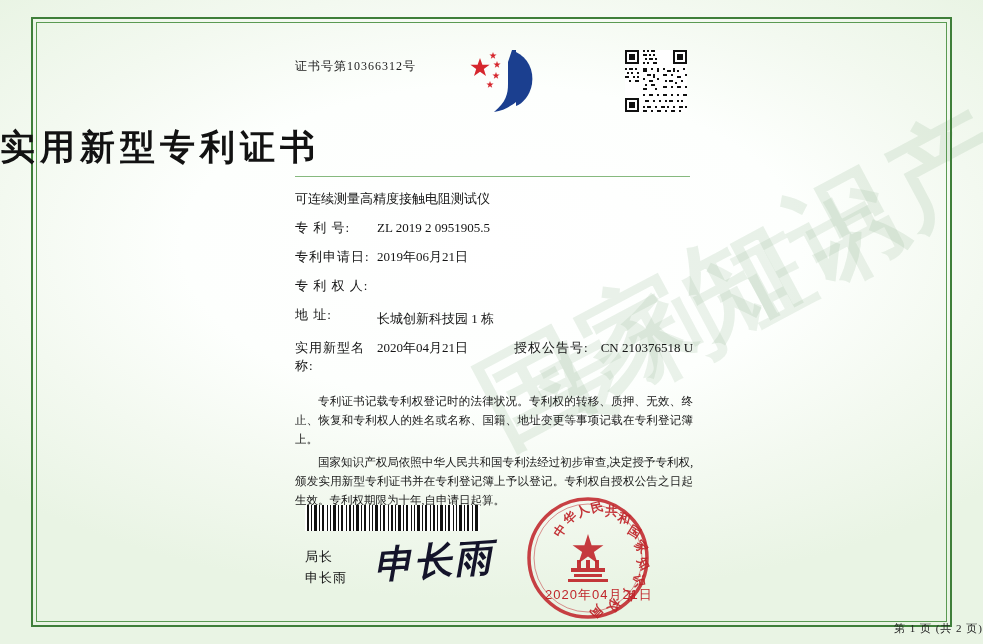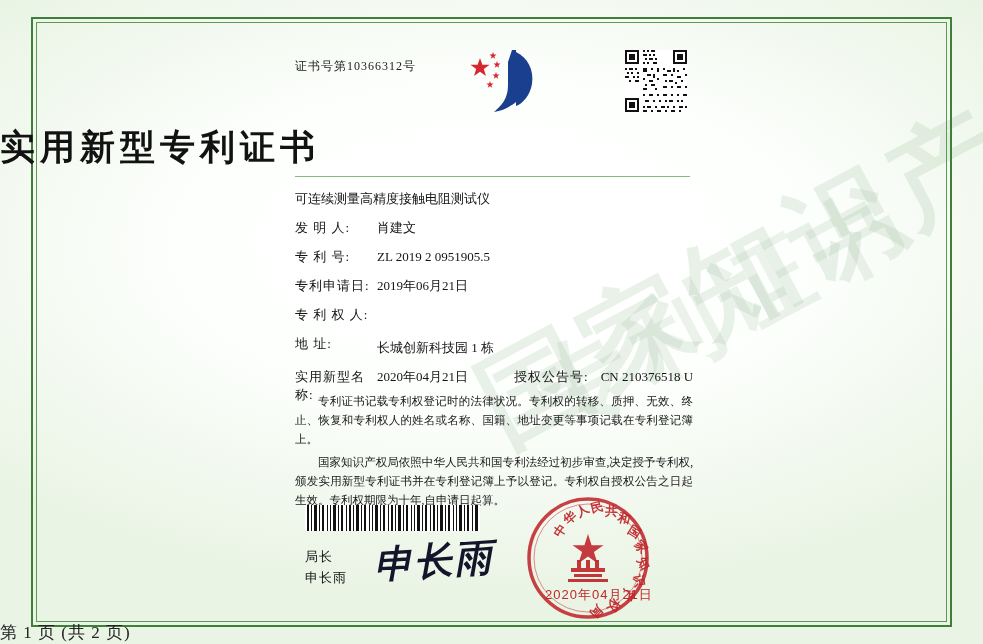--- a/index.html
+++ b/index.html
@@ -220,22 +220,22 @@
     color: #c0262b;
     letter-spacing: 1px;
     font-family: "Liberation Sans", sans-serif;
   }
 
   
   .footer {
     position: absolute;
     left: 0; right: 0;
     top: 621px;
-    text-align: left;
-    font-size: 17px;
+    text-align: right;
+    font-size: 11px;
     color: #222;
     letter-spacing: 1px;
   }
 </style>
 </head>
 <body>
 
 <div id="certificate">
 
   <div class="watermark">国家知识产权局</div>
@@ -361,24 +361,20 @@
   <div class="rule"></div>
 
   <div class="watermark2">专利证书</div>
 
   <div class="fields">
 
     <div class="field-row">
       <div class="field-value">可连续测量高精度接触电阻测试仪</div>
     </div>
 
-    <div class="field-row">
-      <div class="field-label">发 明 人:</div>
-      <div class="field-value">肖建文</div>
-    </div>
 
     <div class="field-row">
       <div class="field-label">专 利 号:</div>
       <div class="field-value">ZL 2019 2 0951905.5</div>
     </div>
 
     <div class="field-row">
       <div class="field-label">专利申请日:</div>
       <div class="field-value">2019年06月21日</div>
     </div>

